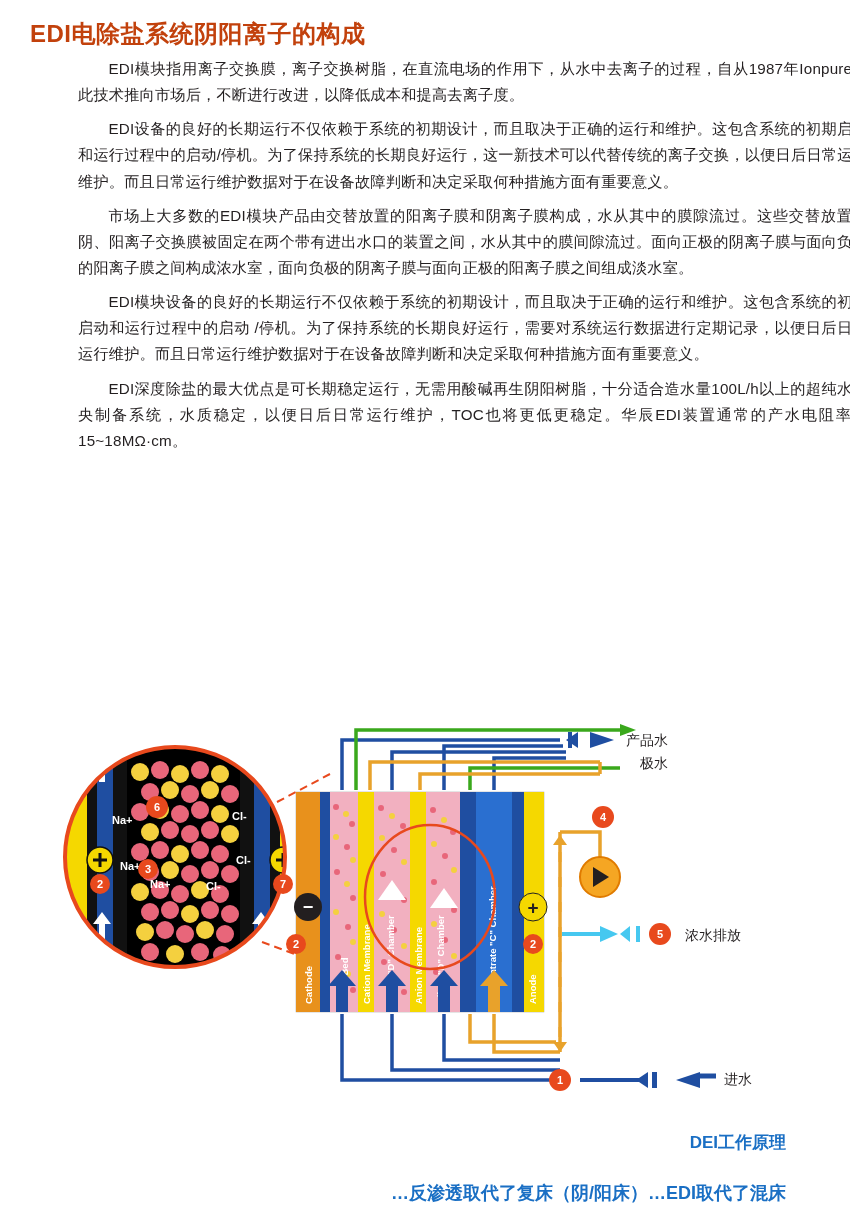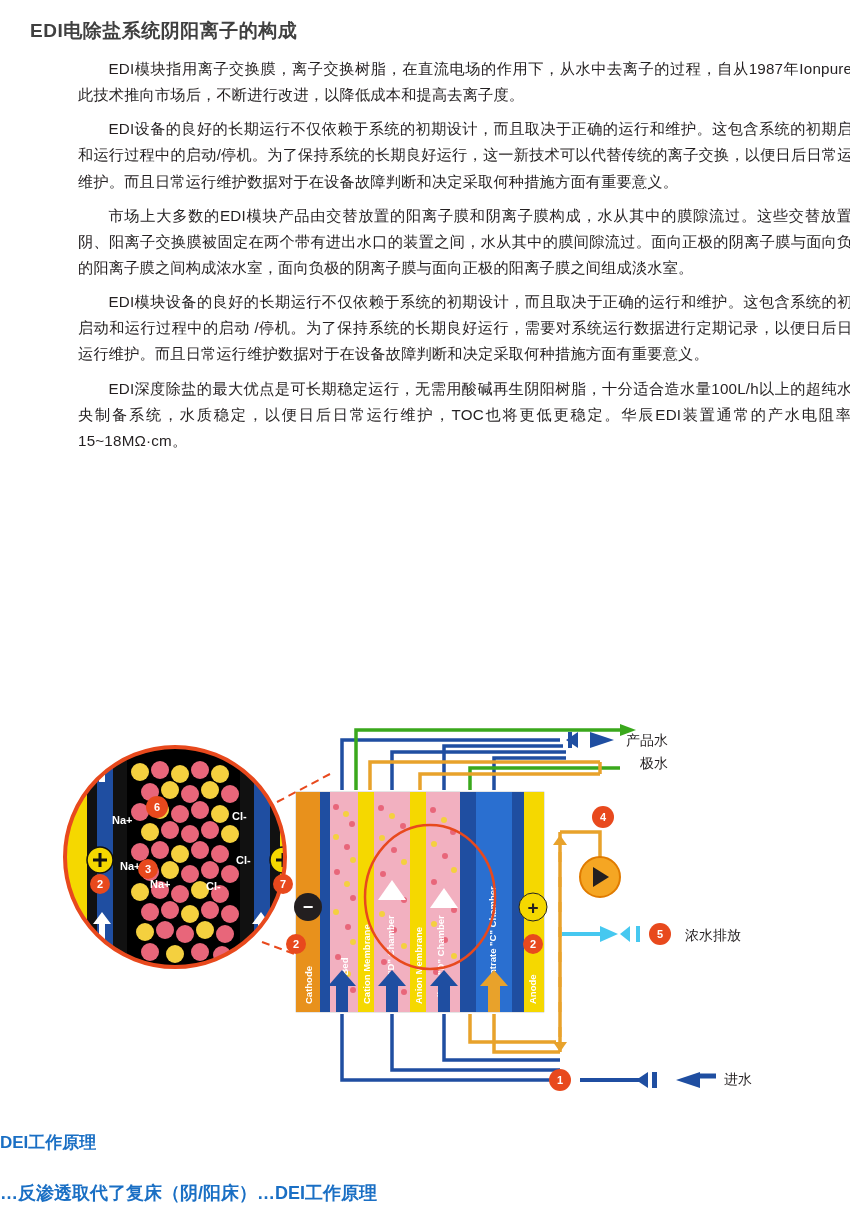--- a/index.html
+++ b/index.html
@@ -14,23 +14,23 @@
   }
   .page{
     position:relative;
     width:850px;
     height:1231px;
   }
   .title{
     position:absolute;
     left:30px;
     top:18px;
-    font-size:19px;
+    font-size:24px;
     font-weight:700;
-    color:#404040;
+    color:#c2410c;
     letter-spacing:0.5px;
   }
   .body-text{
     position:absolute;
     left:30px;
     top:56px;
     width:790px;
     margin-left:48px;
   }
   .para{
@@ -46,21 +46,21 @@
   .figure{
     position:absolute;
     left:0;
     top:712px;
     width:850px;
     height:460px;
   }
   .fig-caption{
     position:absolute;
     width:786px;
-    text-align:left;
+    text-align:right;
     color:#1a6fc4;
     font-size:17px;
     font-weight:700;
   }
   .cap1{top:1131px;}
   .cap2{top:1181px;font-size:18px;}
   svg{display:block;}
   .lbl{
     font-family:"Liberation Sans","DejaVu Sans",sans-serif;
     font-size:14px;
@@ -377,15 +377,15 @@
         <rect x="652" y="360" width="5" height="16" fill="#1f4ea1"></rect>
         <path d="M700,360 l-24,8 l24,8 z" fill="#1f4ea1"></path>
         <path d="M700,364 L716,364" stroke="#1f4ea1" stroke-width="5" fill="none"></path>
       </g>
       <text class="lbl" x="724" y="372">进水</text>
 
     </svg>
   </div>
 
   <div class="fig-caption cap1">DEI工作原理</div>
-  <div class="fig-caption cap2">…反渗透取代了复床（阴/阳床）…DEI工作原理</div>
+  <div class="fig-caption cap2">…反渗透取代了复床（阴/阳床）…EDI取代了混床</div>
 
 </div>
 
 </body></html>

